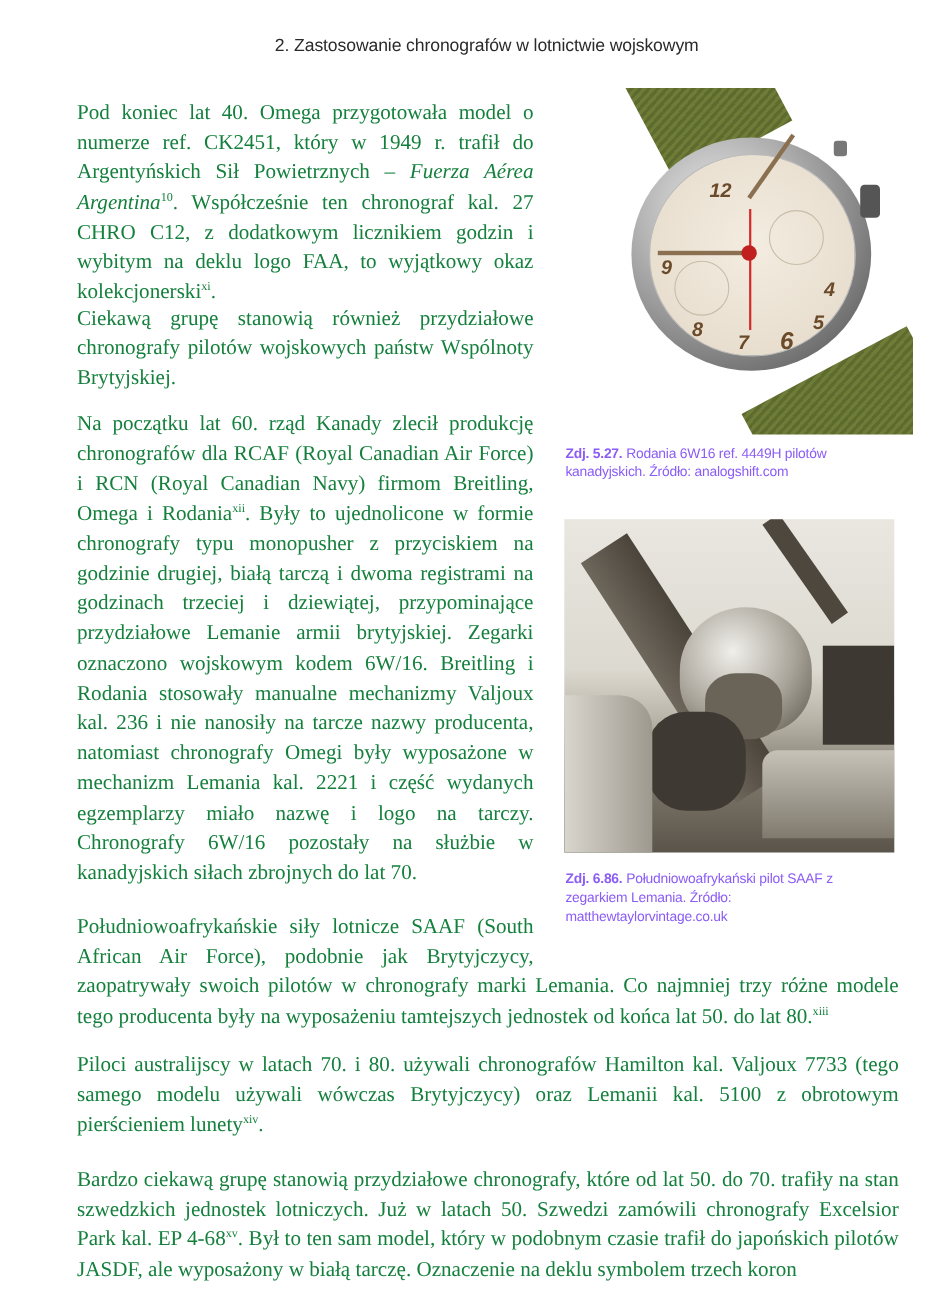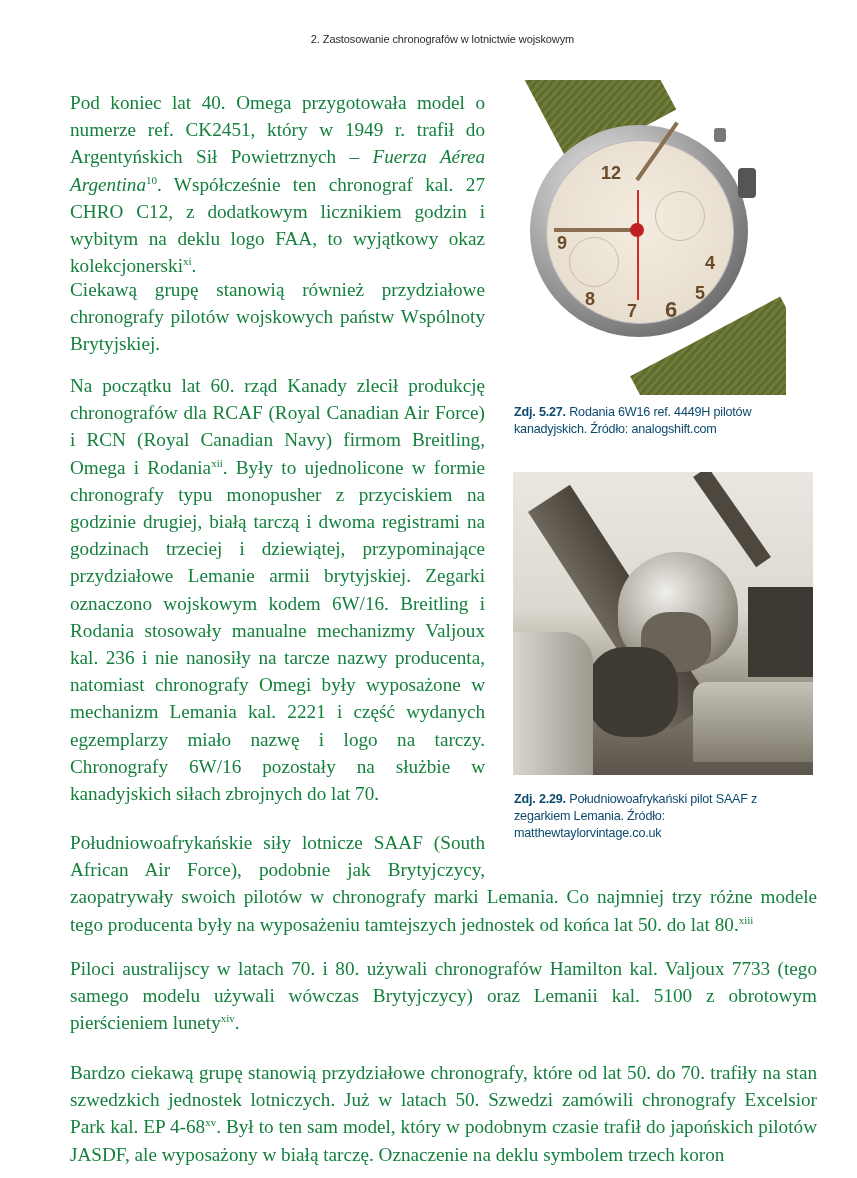--- a/index.html
+++ b/index.html
@@ -1,37 +1,37 @@
 <!DOCTYPE html>
 <html><head>
   <meta charset="utf-8">
   <style>
     html, body { margin: 0; padding: 0; background: #ffffff; }
     body { width: 857px; height: 1178px; position: relative; overflow: hidden; color: #1c1c1c; }
     .running-header {
       position: absolute; top: 33px; left: 0; width: 857px; text-align: center;
-      font-family: "Liberation Sans", sans-serif; font-size: 11px; color: #2a2a2a;
+      font-family: "Liberation Sans", sans-serif; font-size: 16px; color: #2a2a2a;
       padding-left: 28px; box-sizing: border-box; letter-spacing: -0.1px;
     }
     .body-text {
       font-family: "Liberation Serif", serif; font-size: 19.2px; line-height: 27.2px;
       color: #15803d; margin: 0; text-align: justify; text-align-last: left;
     }
     .col-left { position: absolute; left: 70px; width: 415px; }
     .full { position: absolute; left: 70px; width: 747px; margin-top: 17px; }
     sup { font-size: 11px; line-height: 0; vertical-align: super; }
     em { font-style: italic; }
     .figure { position: absolute; }
     .caption {
       position: absolute; font-family: "Liberation Sans", sans-serif; font-size: 12.6px;
-      line-height: 17px; color: #0c4a6e; letter-spacing: -0.2px;
+      line-height: 17px; color: #8b5cf6; letter-spacing: -0.2px;
     }
     .caption b { font-weight: bold; }
     
-    .watch-wrap { left: 496px; top: 80px; width: 290px; height: 315px; overflow: hidden; background: #fff; }
+    .watch-wrap { left: 540px; top: 80px; width: 290px; height: 315px; overflow: hidden; background: #fff; font-style: italic; }
     .strap-top { position: absolute; left: 18px; top: -20px; width: 120px; height: 120px; background: repeating-linear-gradient(160deg, #5e6b2f 0 3px, #6e7c38 3px 6px); transform: rotate(-28deg); transform-origin: top left; }
     .strap-bot { position: absolute; left: 150px; top: 250px; width: 170px; height: 110px; background: repeating-linear-gradient(160deg, #5e6b2f 0 3px, #6e7c38 3px 6px); transform: rotate(-28deg); }
     .case { position: absolute; left: 34px; top: 45px; width: 218px; height: 212px; border-radius: 50%; background: radial-gradient(circle at 35% 30%, #e8e8e8, #8c8c8c 60%, #4a4a4a); }
     .dial { position: absolute; left: 50px; top: 60px; width: 186px; height: 182px; border-radius: 50%; background: radial-gradient(circle at 50% 45%, #f3ece0, #e3d9c8); border: 1px solid #bbb; }
     .subdial { position: absolute; width: 48px; height: 48px; border-radius: 50%; border: 1px solid #c8bda8; }
     .crown { position: absolute; left: 242px; top: 88px; width: 18px; height: 30px; background: #555; border-radius: 4px; }
     .pusher { position: absolute; left: 218px; top: 48px; width: 12px; height: 14px; background: #777; border-radius: 3px; }
     .numeral { position: absolute; font-family: "Liberation Sans", sans-serif; font-weight: bold; color: #6b4a2a; font-size: 18px; }
     .hand-h { position: absolute; left: 58px; top: 148px; width: 82px; height: 4px; background: #8a7050; }
     .hand-m { position: absolute; left: 141px; top: 98px; width: 70px; height: 4px; background: #8a7050; transform: rotate(-55deg); transform-origin: left center; }
@@ -93,13 +93,13 @@
 <div class="figure pilot-wrap">
   <div class="beam"></div>
   <div class="beam2"></div>
   <div class="box-r"></div>
   <div class="helmet"></div>
   <div class="face"></div>
   <div class="glove"></div>
   <div class="panel-l"></div>
   <div class="panel-r"></div>
 </div>
-<div class="caption" style="left:514px;top:791px;width:300px;"><b>Zdj. 2.29.</b><span> Południowoafrykański pilot SAAF z zegarkiem Lemania. Źródło: matthewtaylorvintage.co.uk</span></div>
+<div class="caption" style="left:514px;top:791px;width:300px;"><b>Zdj. 6.86.</b><span> Południowoafrykański pilot SAAF z zegarkiem Lemania. Źródło: matthewtaylorvintage.co.uk</span></div>
 
 </body></html>

